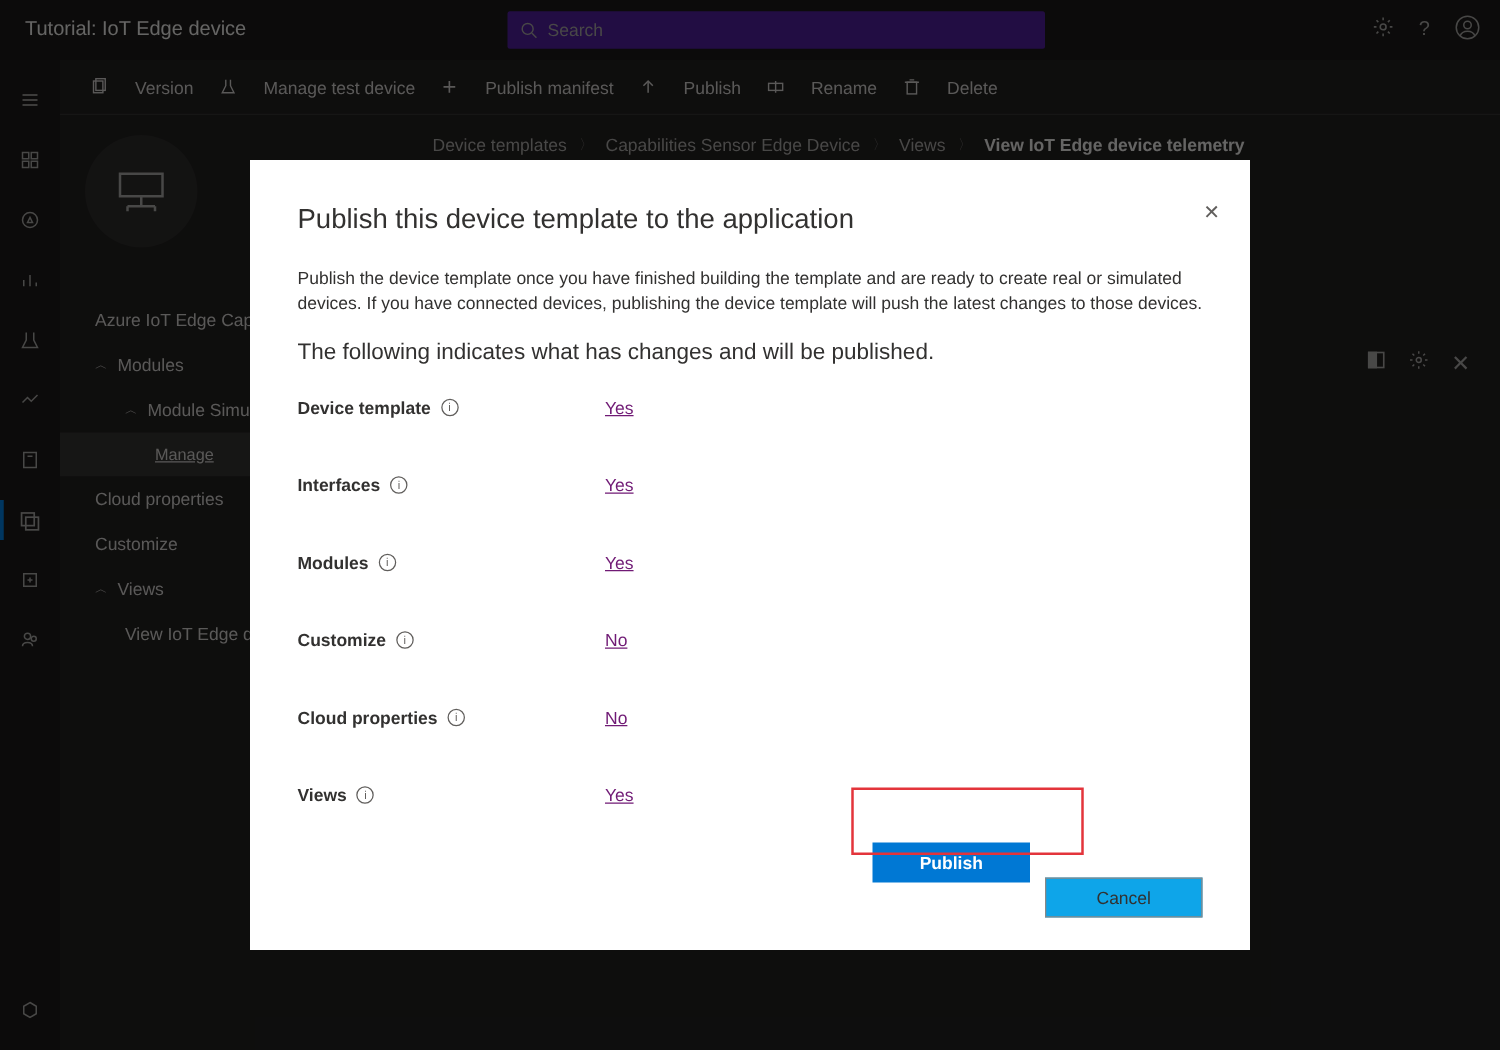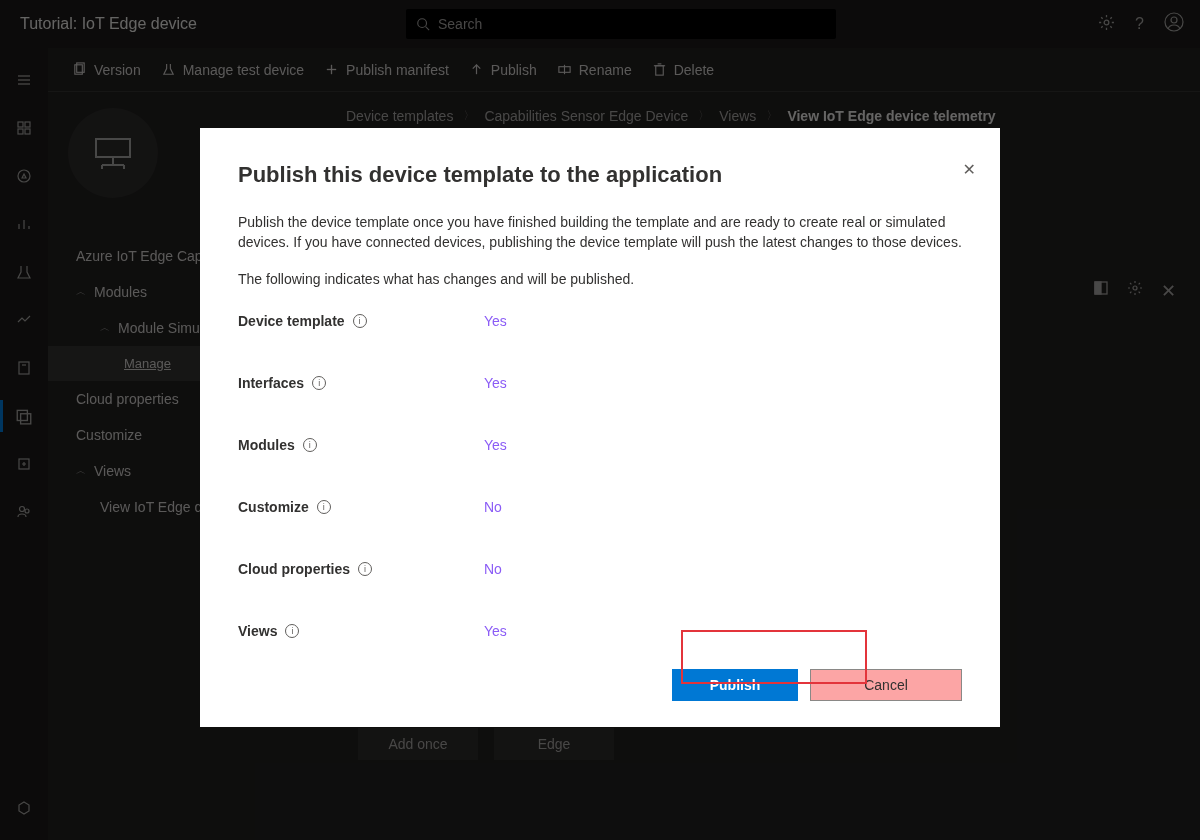--- a/index.html
+++ b/index.html
@@ -1,36 +1,36 @@
 <!DOCTYPE html>
 <html><head>
 <meta charset="utf-8">
 <style>
 * { margin:0; padding:0; box-sizing:border-box; font-family:"Segoe UI",Arial,sans-serif; }
 html,body { width:1200px; height:840px; background:#1b1a19; color:#e1dfdd; overflow:hidden; }
 
 .topbar { height:48px; display:flex; align-items:center; padding:0 16px; background:#1b1a19; }
 .topbar-title { font-size:16px; font-weight:400; flex:0 0 390px; padding-left:4px; }
-.search-box { flex:0 0 430px; height:30px; background:#000000; border-radius:2px; display:flex; align-items:center; padding:0 10px; color:#a19f9d; font-size:14px; }
+.search-box { flex:0 0 430px; height:30px; background:#4c1d95; border-radius:2px; display:flex; align-items:center; padding:0 10px; color:#a19f9d; font-size:14px; }
 .search-box svg { margin-right:8px; flex-shrink:0; }
 .topbar-spacer { flex:1; }
 .topbar-icons { display:flex; align-items:center; gap:20px; }
 .topbar-icons span { color:#a19f9d; cursor:pointer; }
 
 .main-row { display:flex; height:792px; }
 
 .railbar { width:48px; background:#1b1a19; display:flex; flex-direction:column; align-items:center; padding-top:20px; gap:24px; position:relative; }
 .railbar .rail-item { width:48px; height:24px; display:flex; align-items:center; justify-content:center; color:#a19f9d; cursor:pointer; position:relative; }
 .railbar .rail-item.active::before { content:""; position:absolute; left:0; top:-4px; bottom:-4px; width:3px; background:#0078d4; }
 .railbar .bottom { margin-top:auto; margin-bottom:20px; }
 
 .content-area { flex:1; background:#201f1e; display:flex; flex-direction:column; }
 
 .cmdbar { height:44px; display:flex; align-items:center; padding:0 24px; gap:20px; font-size:14px; color:#c8c6c4; border-bottom:1px solid #323130; }
-.cmdbar-item { display:flex; align-items:center; gap:7px; cursor:pointer; }
+.cmdbar-item { display:flex; align-items:center; gap:21px; cursor:pointer; }
 .cmdbar-item svg { flex-shrink:0; }
 
 .page-body { flex:1; display:flex; position:relative; }
 
 .sidecol { width:290px; padding:16px 0 0 0; }
 .avatar-circle { width:90px; height:90px; border-radius:50%; background:#2b2a29; margin-left:20px; display:flex; align-items:center; justify-content:center; }
 .avatar-circle svg { color:#a19f9d; }
 
 .sidelist { margin-top:40px; display:flex; flex-direction:column; font-size:14px; color:#c8c6c4; }
 .sidelist-item { padding:10px 0 10px 28px; cursor:pointer; display:flex; align-items:center; gap:8px; }
@@ -53,31 +53,31 @@
 .checkbox-box { width:16px; height:16px; border:1px solid #605e5c; }
 .btn-row { display:flex; gap:16px; }
 .flat-btn { width:120px; height:32px; background:#2b2a29; color:#a19f9d; font-size:14px; display:flex; align-items:center; justify-content:center; cursor:pointer; }
 
 
 .dimmer { position:absolute; inset:0; background:rgba(0,0,0,0.55); }
 
 
 .modal { position:absolute; left:200px; top:128px; width:800px; background:#ffffff; color:#323130; padding:34px 38px 26px 38px; }
 .modal-close { position:absolute; right:24px; top:32px; cursor:pointer; color:#605e5c; font-size:16px; }
-.modal-title { font-size:22px; font-weight:700; margin-bottom:24px; }
+.modal-title { font-size:22px; font-weight:400; margin-bottom:24px; }
 .modal-desc { font-size:14px; line-height:1.45; color:#323130; margin-bottom:18px; }
-.modal-sub { font-size:14px; margin-bottom:26px; }
+.modal-sub { font-size:18px; margin-bottom:26px; }
 .modal-table { display:flex; flex-direction:column; gap:46px; margin-bottom:30px;text-align:right; }
 .modal-row { display:flex; align-items:center; }
 .modal-row .label { width:246px; font-size:14px; font-weight:600; display:flex; align-items:center; gap:8px; }
 .modal-row .info-icon { width:14px; height:14px; border:1px solid #605e5c; border-radius:50%; display:inline-flex; align-items:center; justify-content:center; font-size:9px; color:#605e5c; font-weight:400; }
-.modal-row .value { font-size:14px; color:#8b5cf6; }
+.modal-row .value { font-size:14px; color:#701a75;text-decoration:underline; }
 .modal-actions { display:flex; justify-content:flex-end; gap:12px; }
 .btn-primary { width:126px; height:32px; background:#0078d4; color:#fff; font-size:14px; font-weight:600; border:none; cursor:pointer; }
-.btn-secondary { width:152px; height:32px; background:#fca5a5; color:#323130; font-size:14px; border:1px solid #8a8886; cursor:pointer; }
+.btn-secondary { width:126px; height:32px; background:#0ea5e9; color:#323130; font-size:14px; border:1px solid #8a8886; cursor:pointer;margin-top:28px; }
 
 
 .highlight-box { position:absolute; border:2px solid #e3343b; pointer-events:none; }
 </style>
 </head>
 <body>
 
 <div class="topbar">
   <div class="topbar-title">Tutorial: IoT Edge device</div>
   <div class="search-box">

